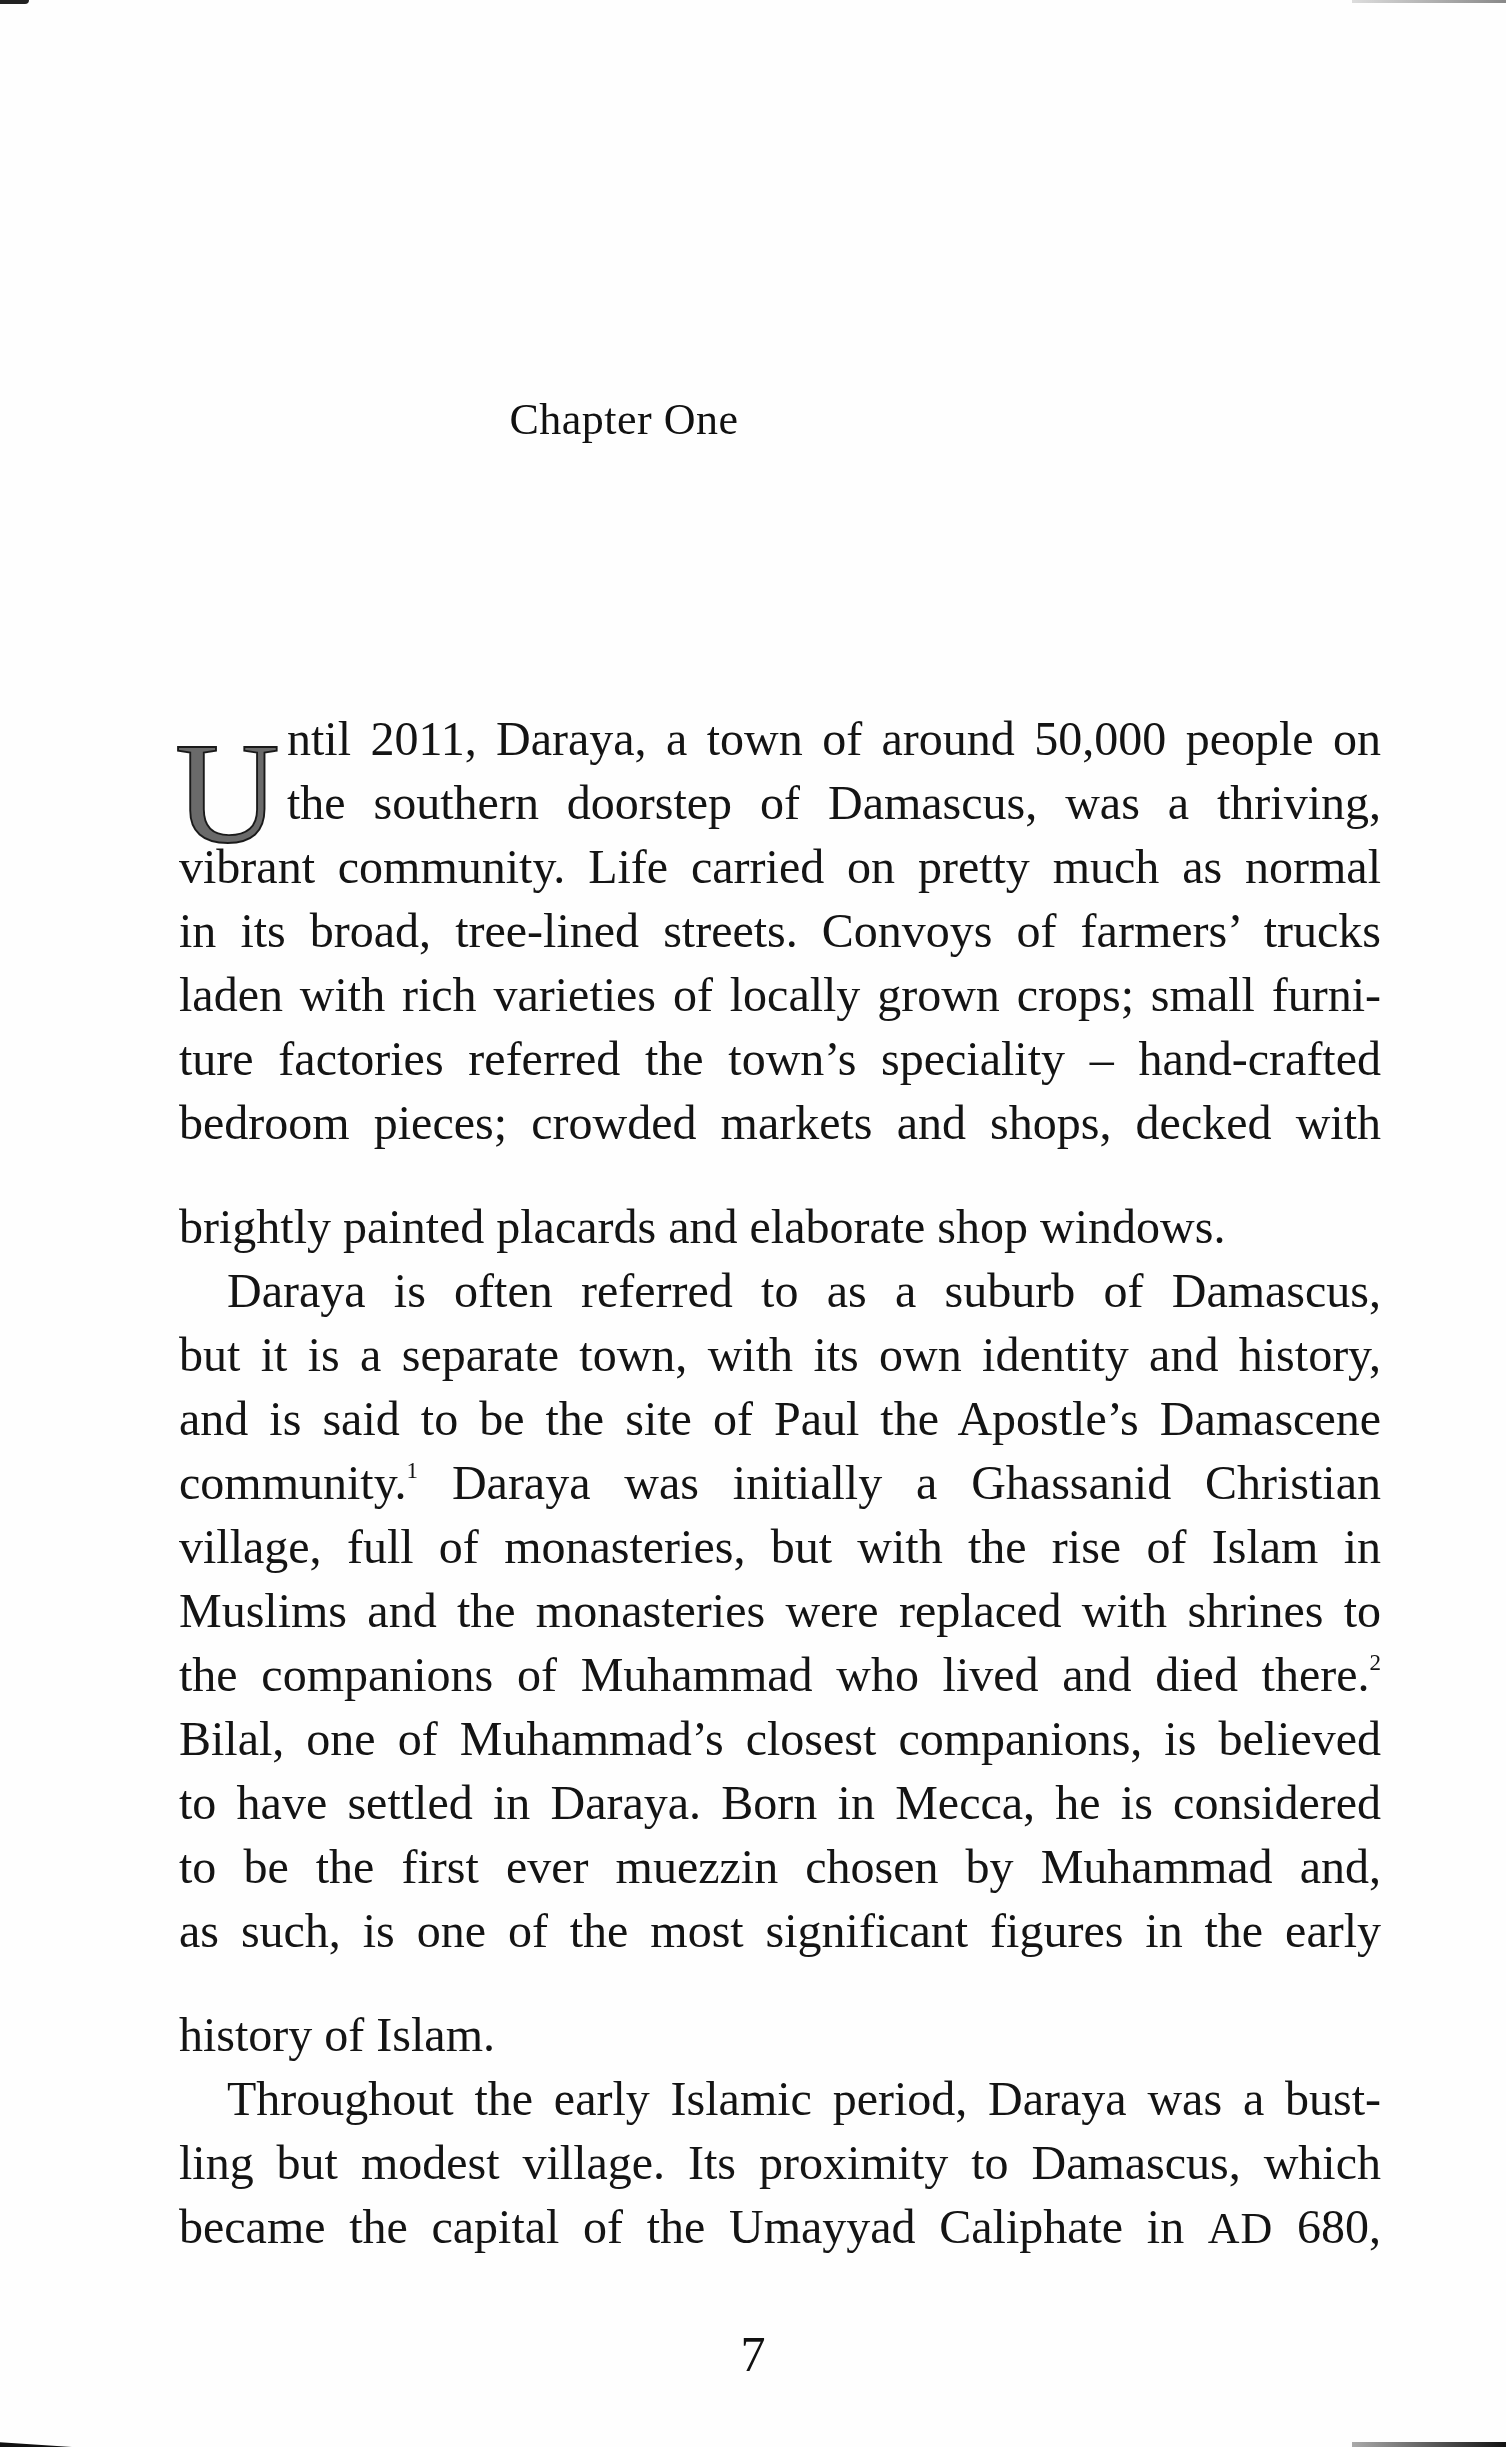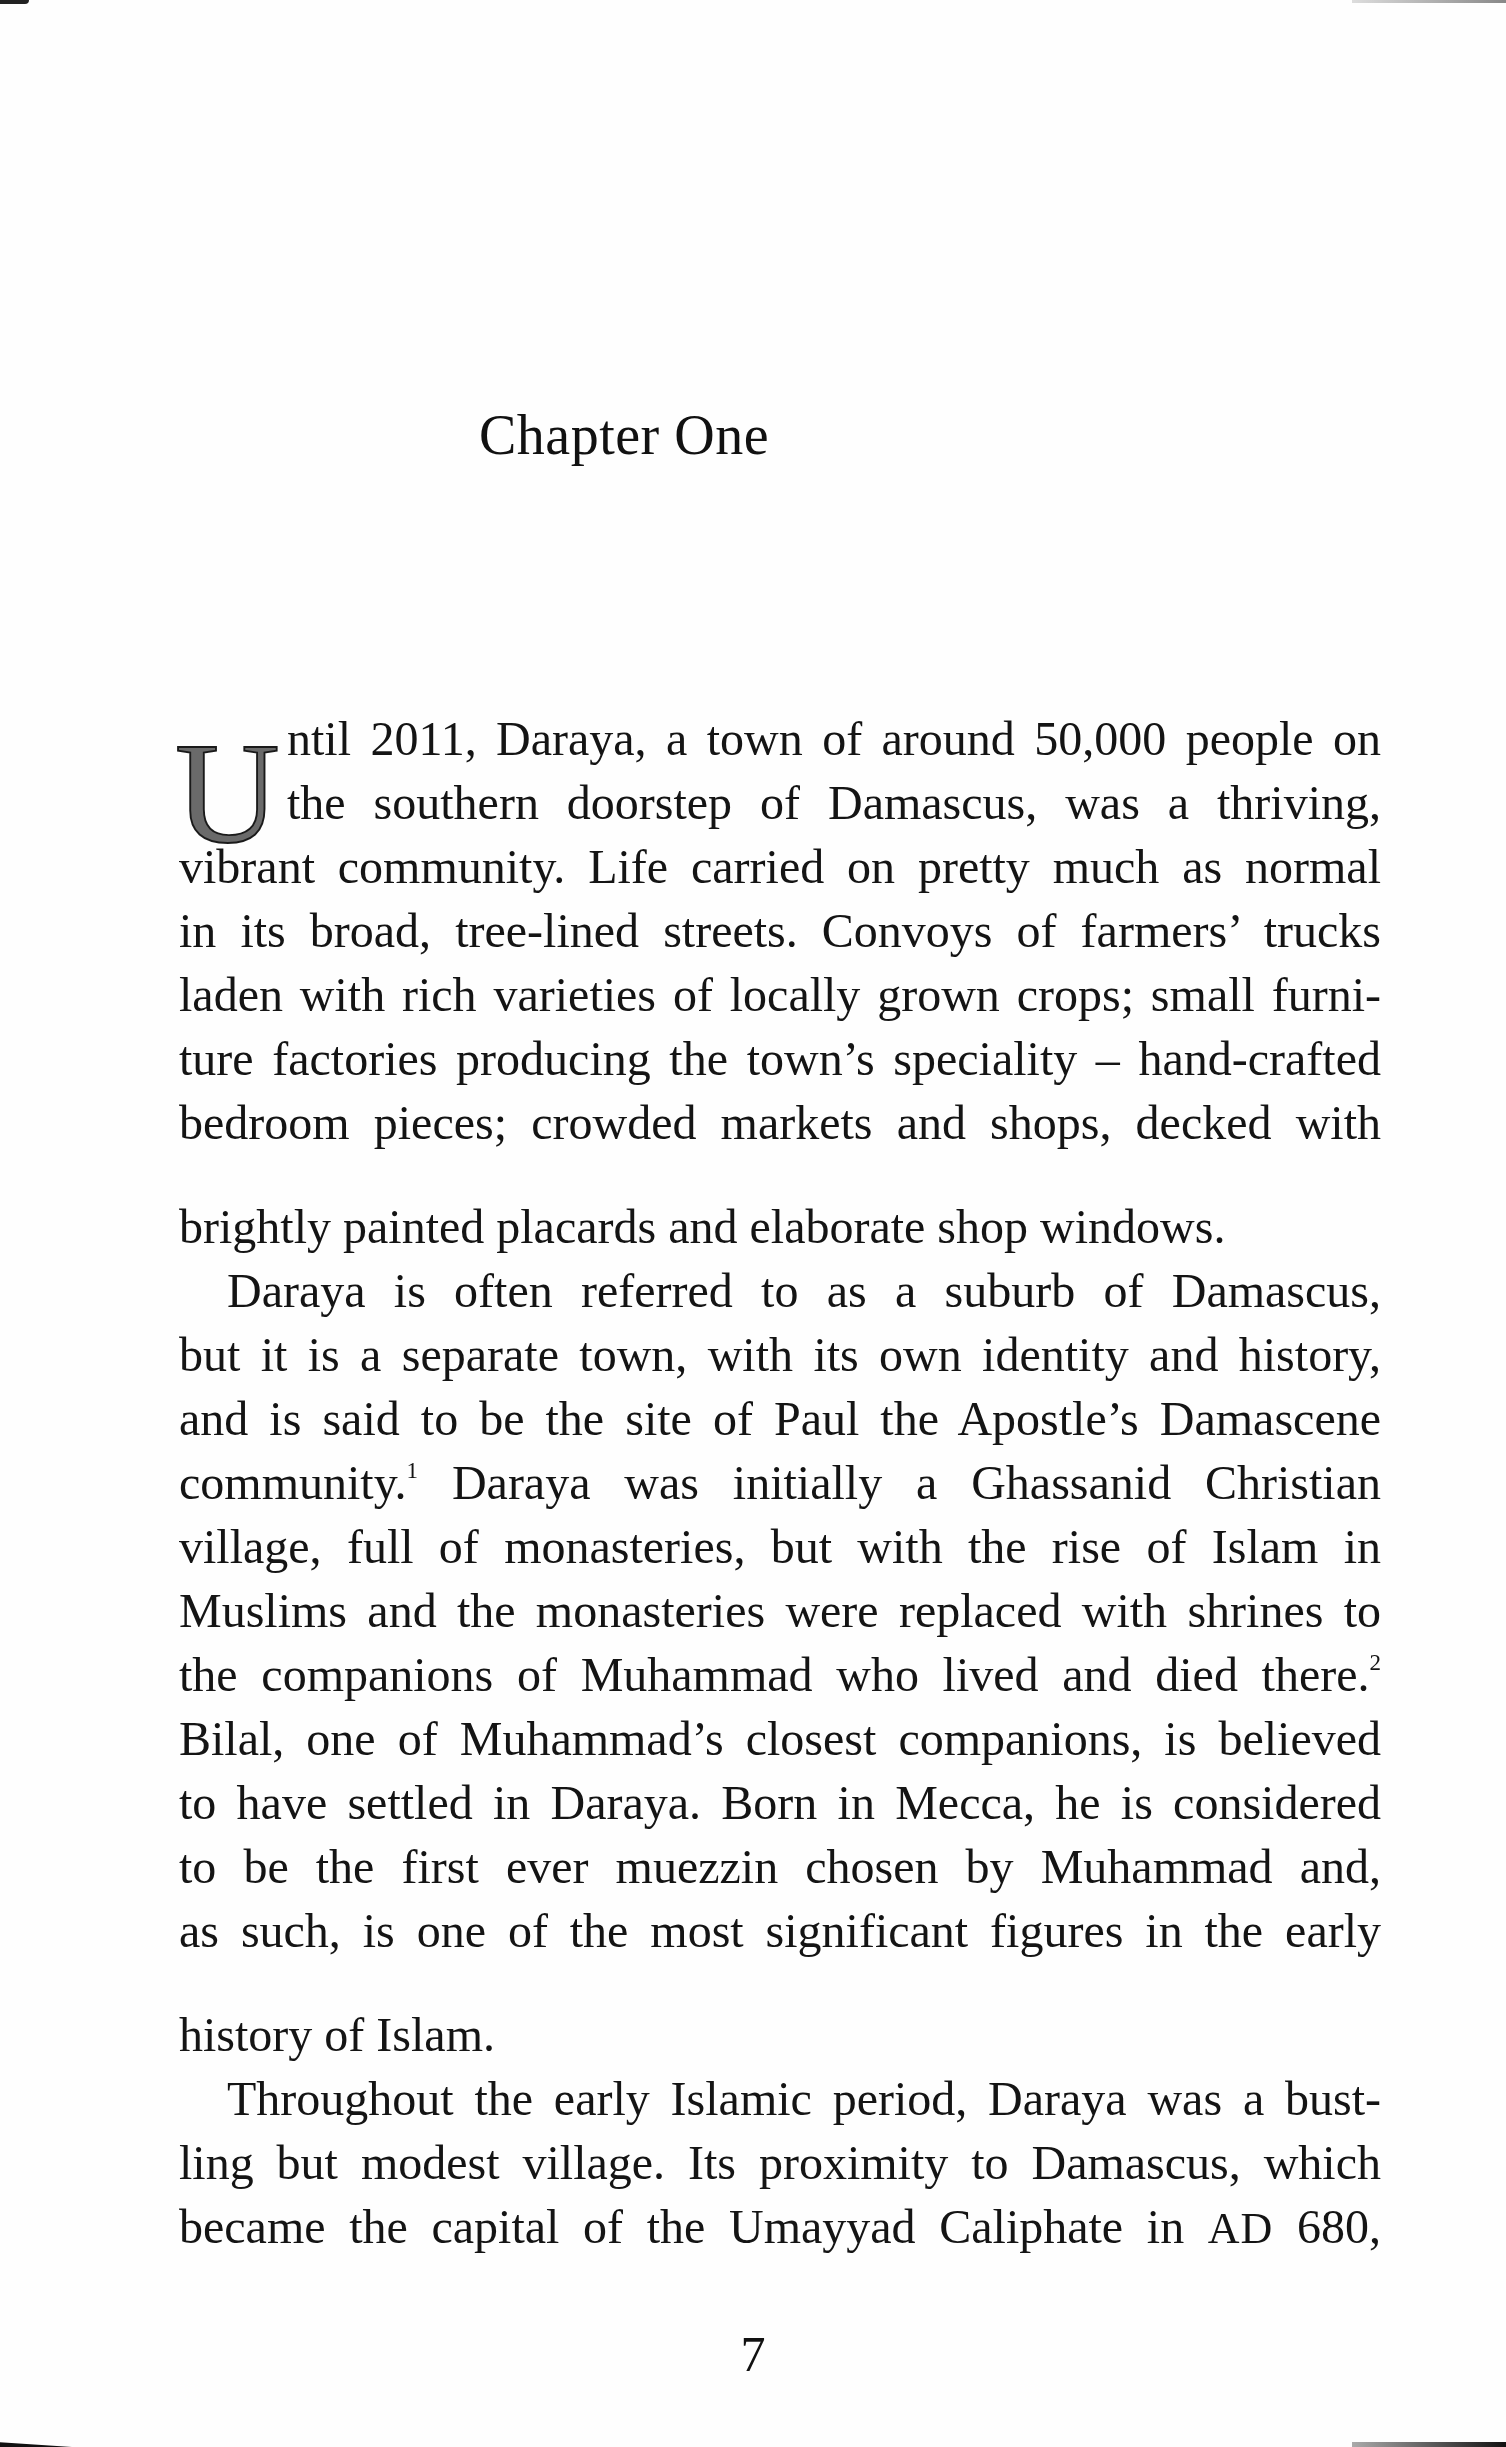--- a/index.html
+++ b/index.html
@@ -4,21 +4,21 @@
 <style>
   html, body { margin: 0; padding: 0; background: #ffffff; }
   body { width: 1506px; height: 2448px; position: relative; overflow: hidden;
          font-family: "DejaVu Serif", "Liberation Serif", serif; color: #141414; }
   .page { position: absolute; left: 0; top: 0; width: 1506px; height: 2448px; background: #fefefe; }
   .edge-tl { position: absolute; left: 0; top: 0; width: 29px; height: 3.9px; background: #222; border-radius: 0 0 5.8px 0; }
   .edge-tr { position: absolute; right: 0; top: 0; width: 154px; height: 2.9px; background: linear-gradient(90deg, #ddd, #888); }
   .edge-bl { position: absolute; left: 0; bottom: 0; width: 87px; height: 5.8px; background: #111; clip-path: polygon(0 0, 100% 100%, 0 100%); }
   .edge-br { position: absolute; right: 0; bottom: 0; width: 154px; height: 5.8px; background: linear-gradient(90deg, #aaa, #111); }
   .chapter-title { position: absolute; top: 365px; left: 0; width: 1248px; text-align: center;
-                   font-family: "Liberation Serif", serif; font-size: 56px; font-weight: normal; color: #111; letter-spacing: 0.5px; }
+                   font-family: "Liberation Serif", serif; font-size: 44px; font-weight: normal; color: #111; letter-spacing: 0.5px; }
   .text-block { position: absolute; left: 179px; top: 707px; width: 1202px;
                 font-family: "Liberation Serif", serif; font-size: 48px; color: #141414; }
   .line { height: 64px; line-height: 64px; text-align: justify; text-align-last: justify; white-space: nowrap; display: block; }
   .line.last { text-align-last: left; margin-top: 40px; }
   .line.indent { padding-left: 48px; }
   .line.dropcap-line { padding-left: 108px; }
   .drop-cap { position: absolute; left: -3.9px; top: 13.5px; font-family: "Liberation Serif", serif; font-size: 145px; line-height: 1; color: #6a6a6a;
               -webkit-text-stroke: 1.9px #1a1a1a; }
   sup.fn { font-size: 23px; vertical-align: 21px; line-height: 0; }
   .smallcaps { font-size: 44px; letter-spacing: 1px; }
@@ -38,21 +38,21 @@
 
   <div class="text-block">
 
     <div style="position:relative;">
       <span class="drop-cap">U</span>
       <span class="line dropcap-line">ntil 2011, Daraya, a town of around 50,000 people on</span>
       <span class="line dropcap-line">the southern doorstep of Damascus, was a thriving,</span>
       <span class="line">vibrant community. Life carried on pretty much as normal</span>
       <span class="line">in its broad, tree-lined streets. Convoys of farmers’ trucks</span>
       <span class="line">laden with rich varieties of locally grown crops; small furni-</span>
-      <span class="line">ture factories producing the town’s speciality – hand-crafted</span>
+      <span class="line">ture factories referred the town’s speciality – hand-crafted</span>
       <span class="line">bedroom pieces; crowded markets and shops, decked with</span>
       <span class="line last">brightly painted placards and elaborate shop windows.</span>
     </div>
 
     <div>
       <span class="line indent">Daraya is often referred to as a suburb of Damascus,</span>
       <span class="line">but it is a separate town, with its own identity and history,</span>
       <span class="line">and is said to be the site of Paul the Apostle’s Damascene</span>
       <span class="line"><span>community.</span><sup class="fn">1</sup> <span>Daraya was initially a Ghassanid Christian</span></span>
       <span class="line">village, full of monasteries, but with the rise of Islam in</span>

